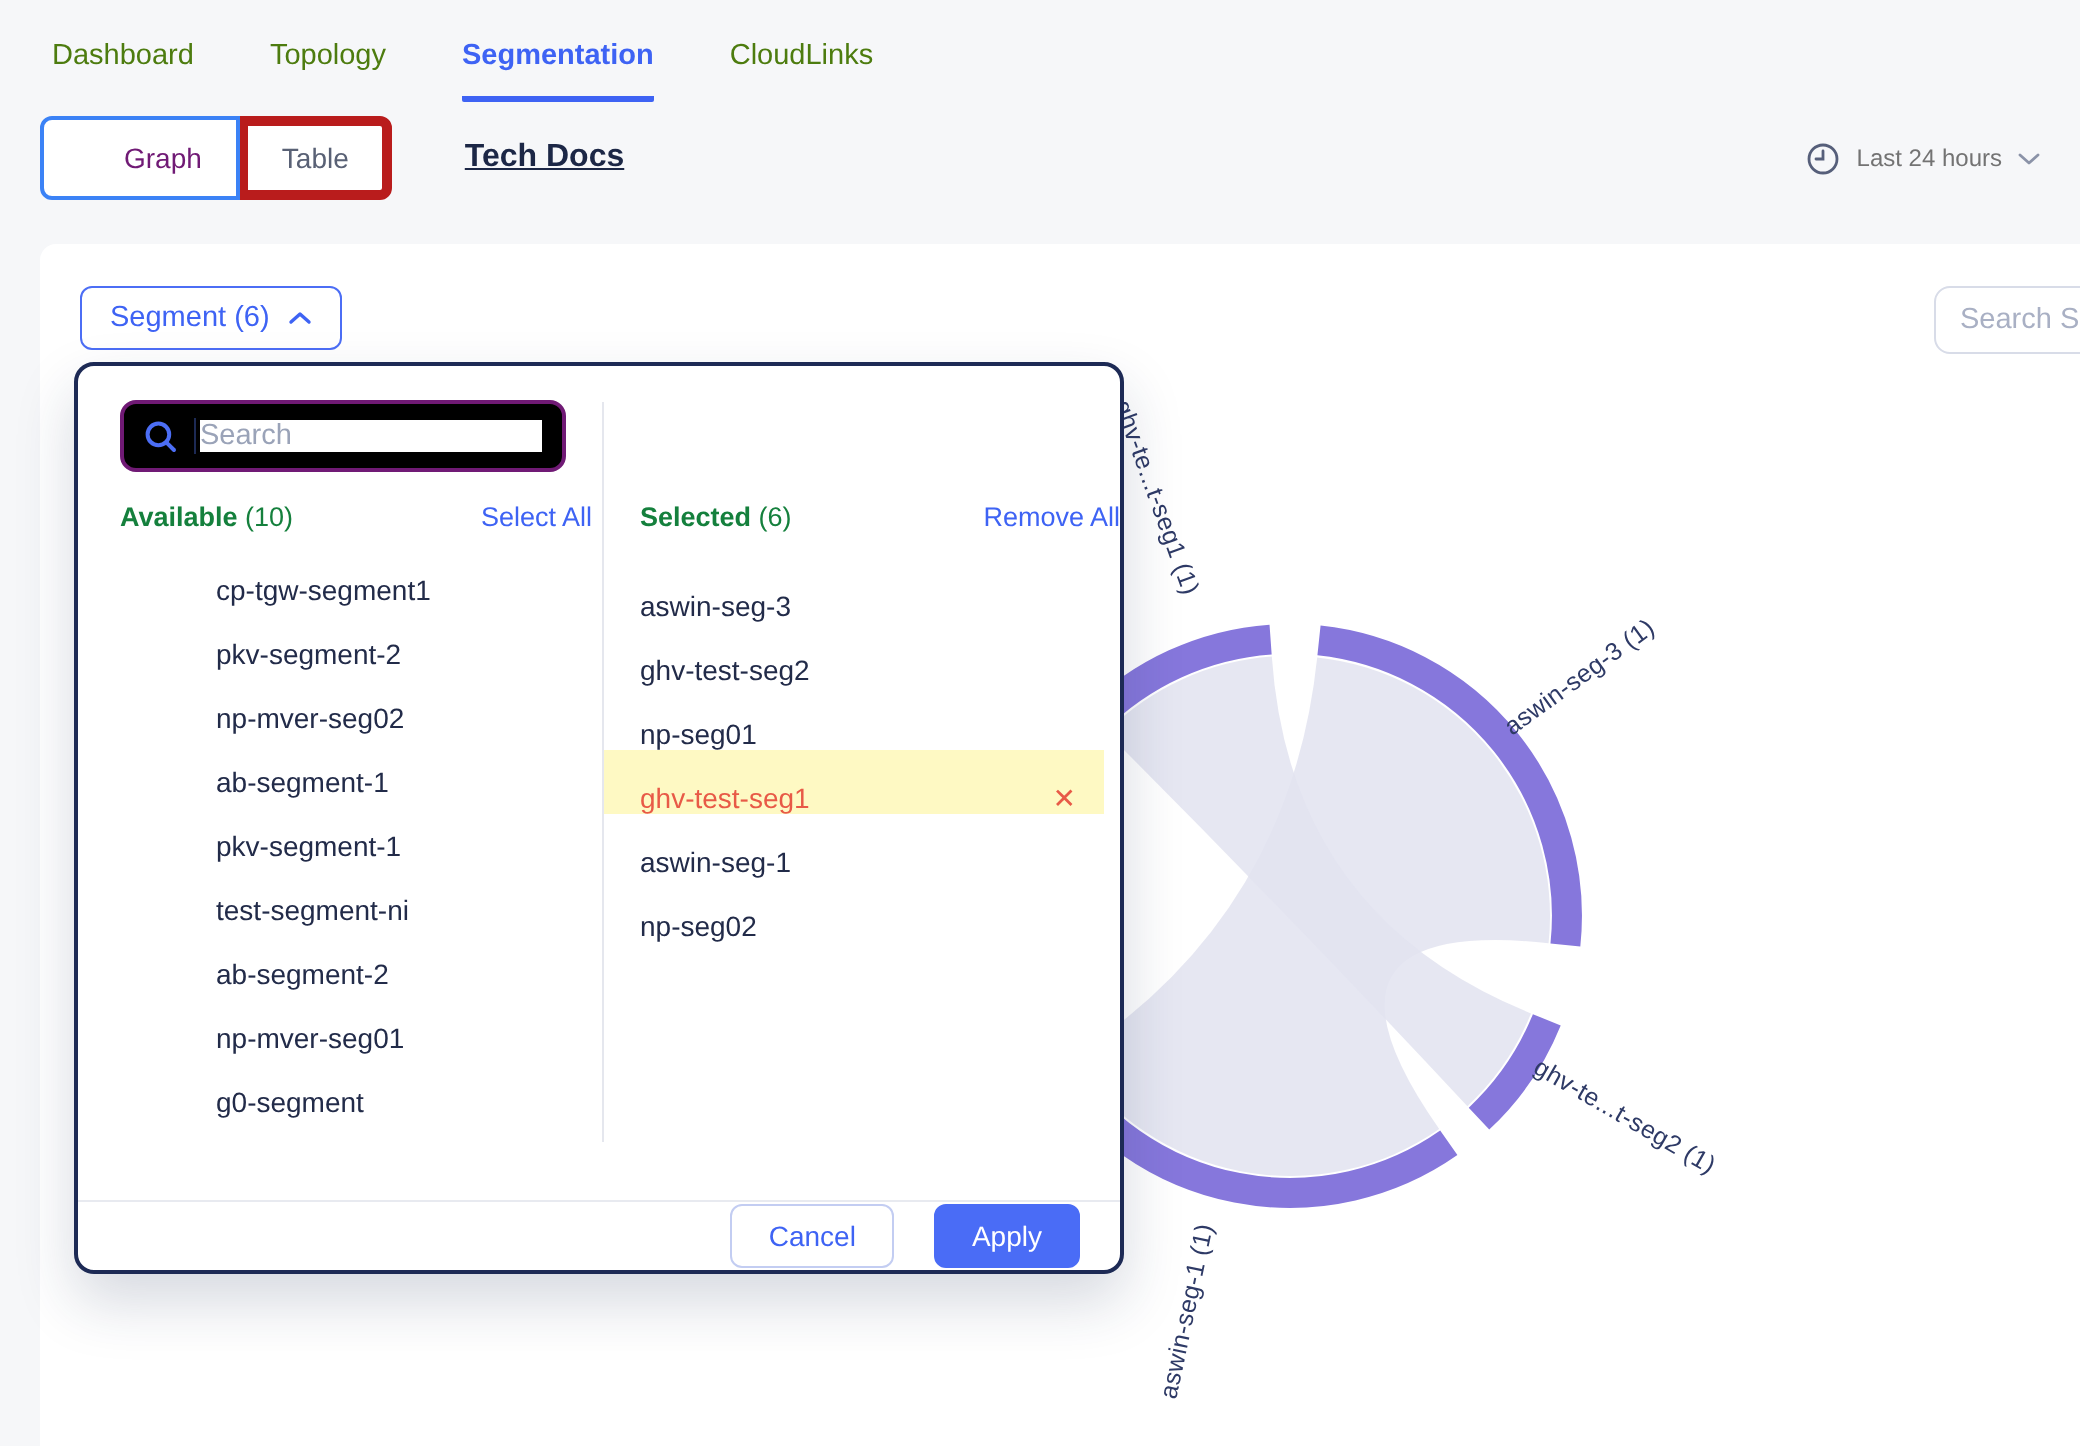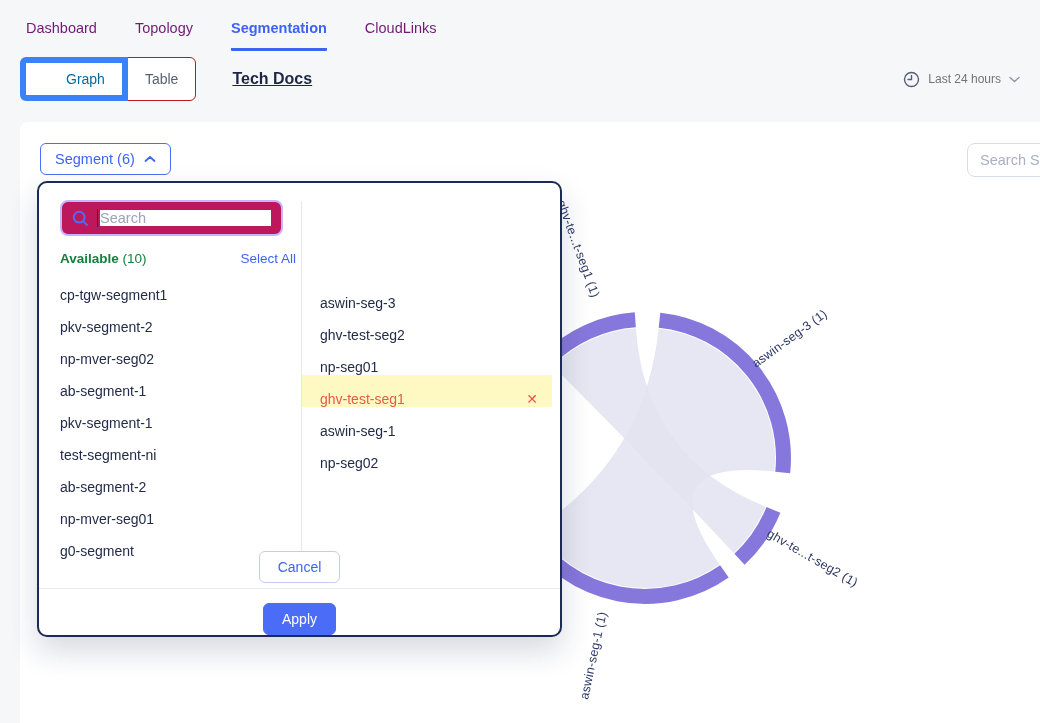--- a/index.html
+++ b/index.html
@@ -7,35 +7,35 @@
   body {
     font-family:"Liberation Sans", sans-serif;
     background:#f6f7f9;
     color:#222b49;
     position:relative;
   }
 
   
   .topnav { display:flex; gap:38px; padding:20px 0 0 26px; }
   .nav-item {
-    font-size:14.5px; color:#701a75; padding-bottom:12px; cursor:pointer;
+    font-size:14.5px; color:#4d7c0f; padding-bottom:12px; cursor:pointer;
     border-bottom:3px solid transparent;
   }
   .nav-item.active { color:#3e63f4; font-weight:bold; border-bottom:3px solid #3e63f4; border-radius:0 0 1px 1px; }
 
   
   .toolbar { display:flex; align-items:center; padding:10px 20px 0 20px; height:46px; }
   .seg-toggle { display:flex; }
   .view-btn {
     background:#fff; font-size:14px; padding:8px 17px; cursor:pointer;
-    border:1px solid #b91c1c; color:#596175;
+    border:5px solid #b91c1c; color:#596175;
   }
   .view-btn.first { border-radius:6px 0 0 6px; }
   .view-btn.last  { border-radius:0 6px 6px 0; margin-left:-1px; }
-  .view-btn.active { border:6px solid #3b82f6; color:#0369a1; position:relative; z-index:1;padding-left:40px; }
+  .view-btn.active { border:2px solid #3b82f6; color:#701a75; position:relative; z-index:1;padding-left:40px; }
   .tech-docs {
     margin-left:36px; font-size:16px; font-weight:bold; color:#1c2746;
     text-decoration:underline; cursor:pointer;
   }
   .time-range { margin-left:auto; display:flex; align-items:center; gap:8px; cursor:pointer; }
   .time-range .label { font-size:12px; color:#737373;text-align:center; }
 
   
   .card {
     position:absolute; left:20px; top:122px; width:1060px; height:601px;
@@ -64,21 +64,21 @@
 
   
   .picker {
     position:absolute; left:17px; top:59px; width:525px; height:456px;
     background:#fff; border:2px solid #1d2a55; border-radius:10px;
     box-shadow:0 14px 30px rgba(28,42,85,.18);
     z-index:10;
   }
   .picker-search {
     position:absolute; left:21px; top:17px; width:223px; height:36px;
-    border:2px solid #c4b5fd; border-radius:8px; background:#be185d;
+    border:2px solid #701a75; border-radius:8px; background:#000000;
     display:flex; align-items:center; padding:0 10px; gap:8px;
   }
   .picker-search input {
     border:none; outline:none; flex:1; font-size:14.5px; min-width:0;
     font-family:"Liberation Sans", sans-serif; color:#2b3452;
   }
   .picker-search input::placeholder { color:#9aa3b8; }
   .caret { width:1px; height:18px; background:#1d2a55; margin-right:-6px; }
 
   .col-head {
@@ -88,35 +88,35 @@
   .col-head .ttl b { font-weight:bold; }
   .col-head .action { font-size:13.5px; color:#3e63f4; cursor:pointer; }
   .head-left  { left:21px;  width:236px; }
   .head-right { left:281px; width:240px; }
 
   .v-divider {
     position:absolute; left:262px; top:18px; width:1px; height:370px; background:#e5e7ee;
   }
 
   .seg-list { position:absolute; top:96px; }
-  .list-left  { left:0;  width:262px; }
+  .list-left  { left:0;  width:262px;padding-left:48px; }
   .list-right { left:263px; width:250px; }
   .seg-row {
     height:32px; display:flex; align-items:center; font-size:14px;
     color:#222b49; padding-left:21px; padding-right:14px; cursor:pointer;
   }
   .list-right .seg-row { padding-left:18px;align-items:flex-end; }
   .remove-x { display:none; margin-left:auto; color:#e85a47; font-size:14px; }
   .seg-row.highlighted { background:#fef9c3; color:#e85a47; }
   .seg-row.highlighted .remove-x { display:block; }
 
   .picker-footer {
-    position:absolute; left:0; bottom:0; width:100%; height:47px;
+    position:absolute; left:0; bottom:0; width:100%; height:35px;
     border-top:1px solid #e8eaf0;
-    display:flex; align-items:center; justify-content:flex-end; gap:20px; padding:0 20px;flex-direction:column;
+    display:flex; align-items:center; justify-content:flex-end; gap:20px; padding:0 20px;
   }
   .btn-cancel {
     background:#fff; border:1px solid #c3cdf2; border-radius:6px; color:#3e63f4;
     font-size:14px; padding:7px 18px; cursor:pointer; font-family:"Liberation Sans", sans-serif;
   }
   .btn-apply {
     background:#4a6cf6; border:1px solid #4a6cf6; border-radius:6px; color:#fff;
     font-size:14px; padding:7px 18px; cursor:pointer; font-family:"Liberation Sans", sans-serif;
   }
 
@@ -199,20 +199,24 @@
       </span>
       <span class="caret"></span>
       <input type="text" placeholder="Search" style="">
     </div>
 
     <div class="col-head head-left">
       <span class="ttl"><b>Available</b>&nbsp;<span>(10)</span></span>
       <span class="action">Select All</span>
     </div>
 
+    <div class="col-head head-right">
+      <span class="ttl"><b>Selected</b>&nbsp;<span>(6)</span></span>
+      <span class="action">Remove All</span>
+    </div>
 
     <div class="v-divider"></div>
 
     <div class="seg-list list-left">
 
         <div class="seg-row">
           <span>cp-tgw-segment1</span>
         </div>
 
         <div class="seg-row">

